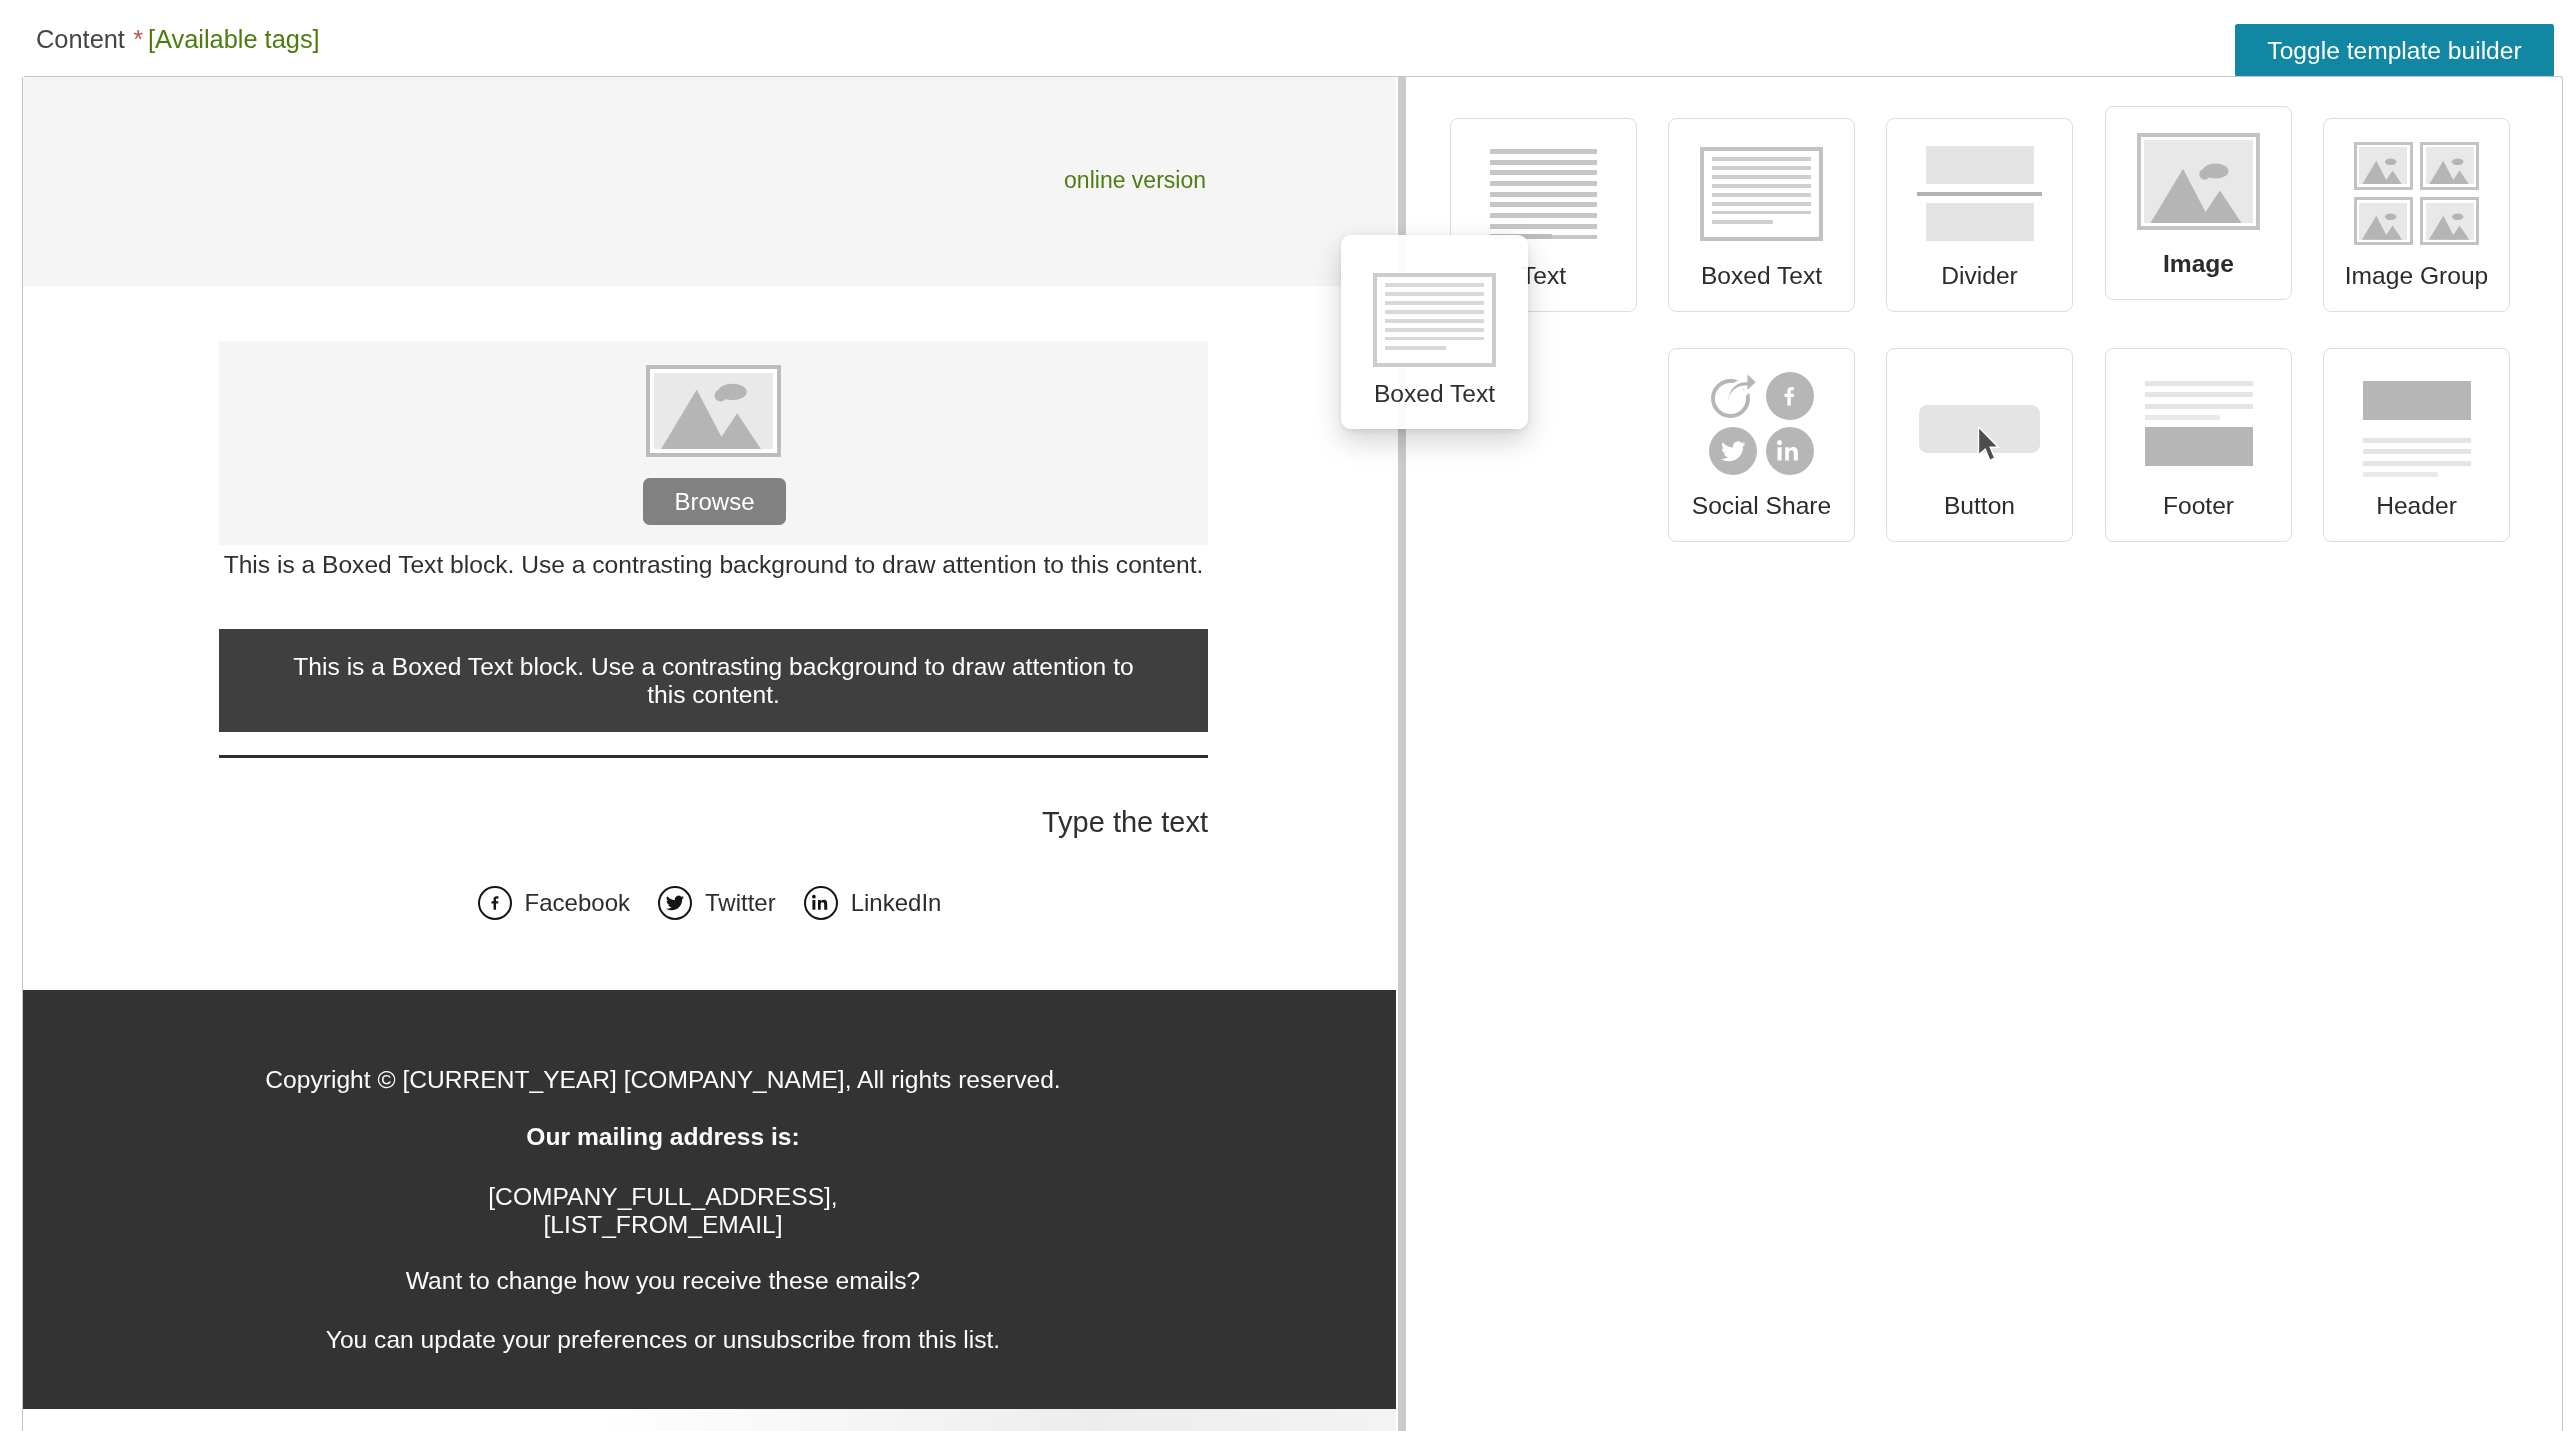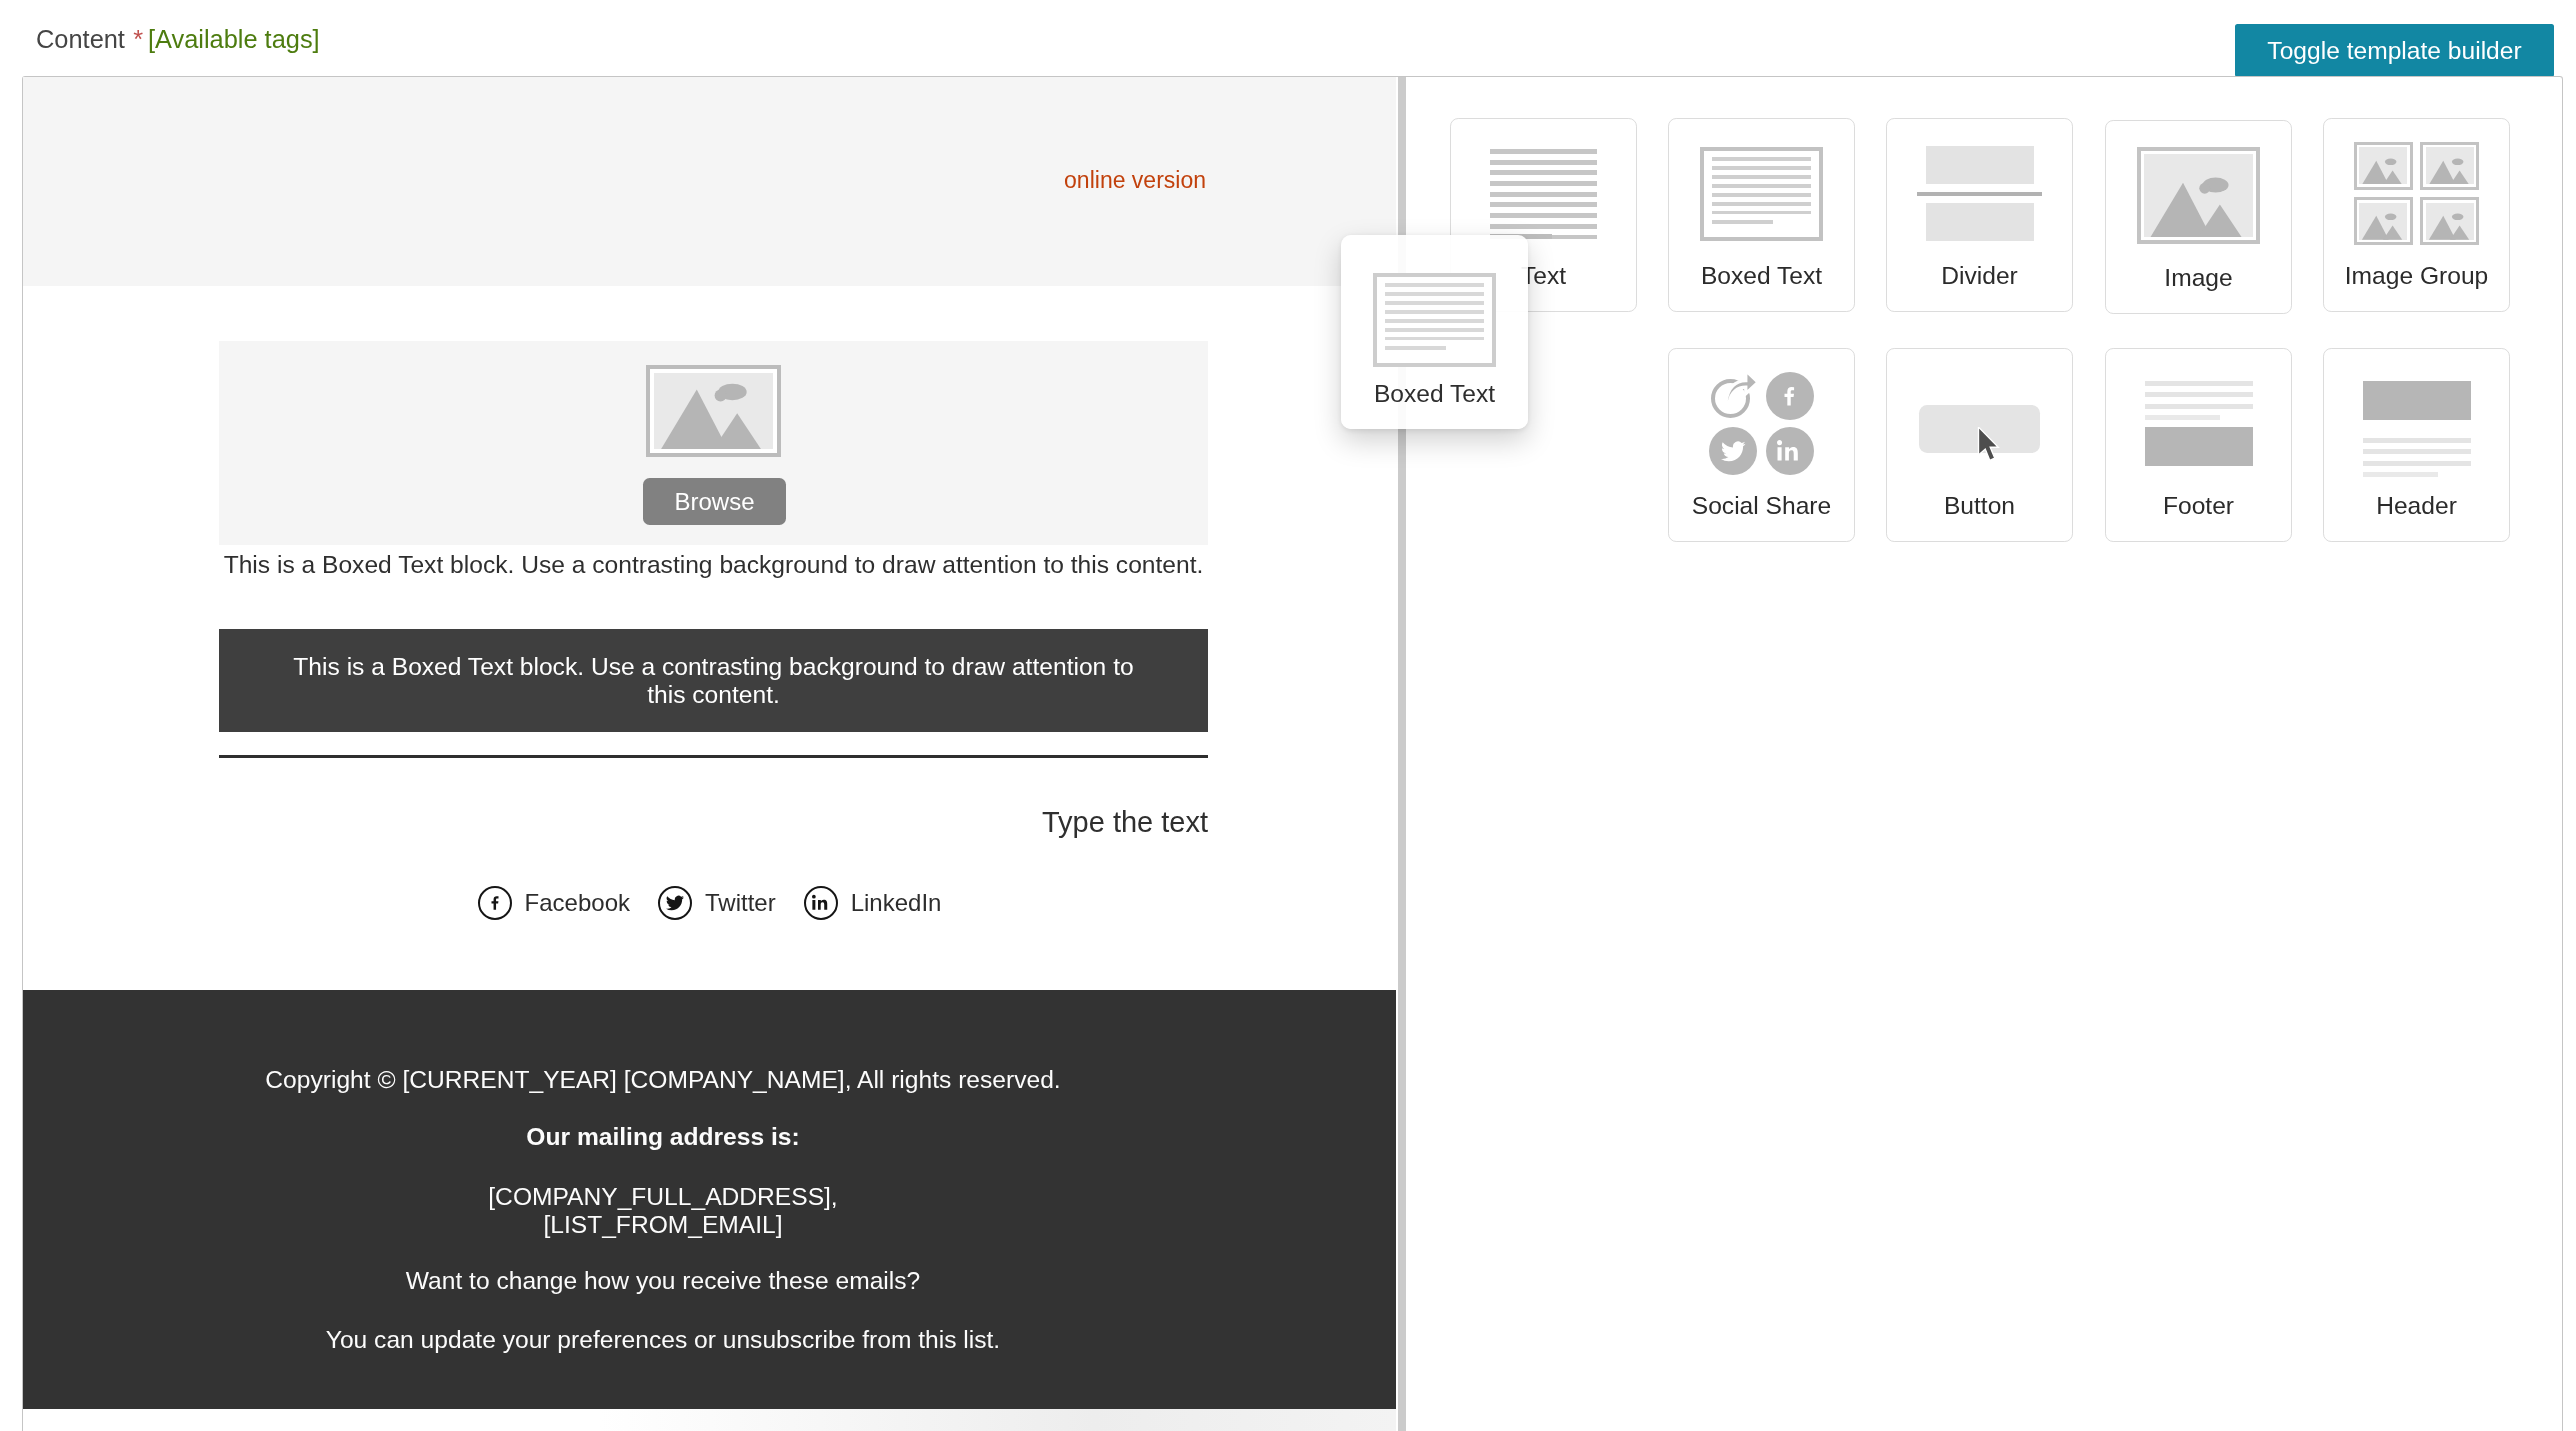--- a/index.html
+++ b/index.html
@@ -18,21 +18,21 @@
   
   .container { position:absolute; left:22px; top:76px; width:2541px; height:1363px;
     border:1.6px solid #c5c5c5; border-bottom:none; border-radius:3.3px 3.3px 0 0; background:#fff; }
 
   
   .splitter { position:absolute; left:1375px; top:0; width:8.2px; height:1355px; background:#cbcbcb; }
 
   
   .email { position:absolute; left:0; top:0; width:1373px; height:1355px; background:#fff; }
   .email-header { position:absolute; left:0; top:0; width:1373px; height:209px; background:#f5f5f5; }
-  .online-version { position:absolute; right:190px; top:90px; font-size:23px; color:#c2410c; }
+  .online-version { position:absolute; right:190px; top:90px; font-size:23px; color:#4d7c0f; }
 
   .image-block { position:absolute; left:196px; top:264px; width:989px; height:204px; background:#f5f5f5; }
   .ph-frame { position:absolute; left:427px; top:24px; width:135px; height:92px;
     border:4.9px solid #bcbcbc; background:#ffffff; padding:4.1px; }
   .ph-inner { width:100%; height:100%; background:#e9e9e9; display:flex; align-items:flex-end; justify-content:center; overflow:hidden; }
   .browse-btn { position:absolute; left:424px; top:137px; width:143px; height:47px;
     background:#818181; color:#fff; font-size:24px; border:none; border-radius:6.6px;
     display:flex; align-items:center; justify-content:center; cursor:pointer; }
 
   .para1 { position:absolute; left:196px; top:474px; width:989px; text-align:center;
@@ -224,21 +224,21 @@
       <div class="tile-icon">
         <div class="divider-icon">
             <div class="blk"></div>
             <div class="ln"></div>
             <div class="blk"></div>
           </div>
       </div>
       <div class="tile-label">Divider</div>
     </div>
 
-    <div class="tile" style="left:2082px; top:43px;">
+    <div class="tile" style="left:2082px; top:29px;font-weight:bold;">
       <div class="tile-icon">
         <div class="img-frame img-main">
             <div class="in">
           <svg viewBox="0 0 100 60" preserveAspectRatio="xMidYMax meet">
             <ellipse cx="66" cy="12" rx="12" ry="7" fill="#b5b5b5"></ellipse>
                 <circle cx="56" cy="15" r="5" fill="#b5b5b5"></circle>
             <polygon points="6,60 36,10 62,60" fill="#b5b5b5"></polygon>
                 <polygon points="50,60 70,30 90,60" fill="#b5b5b5"></polygon>
           </svg>
         </div>

